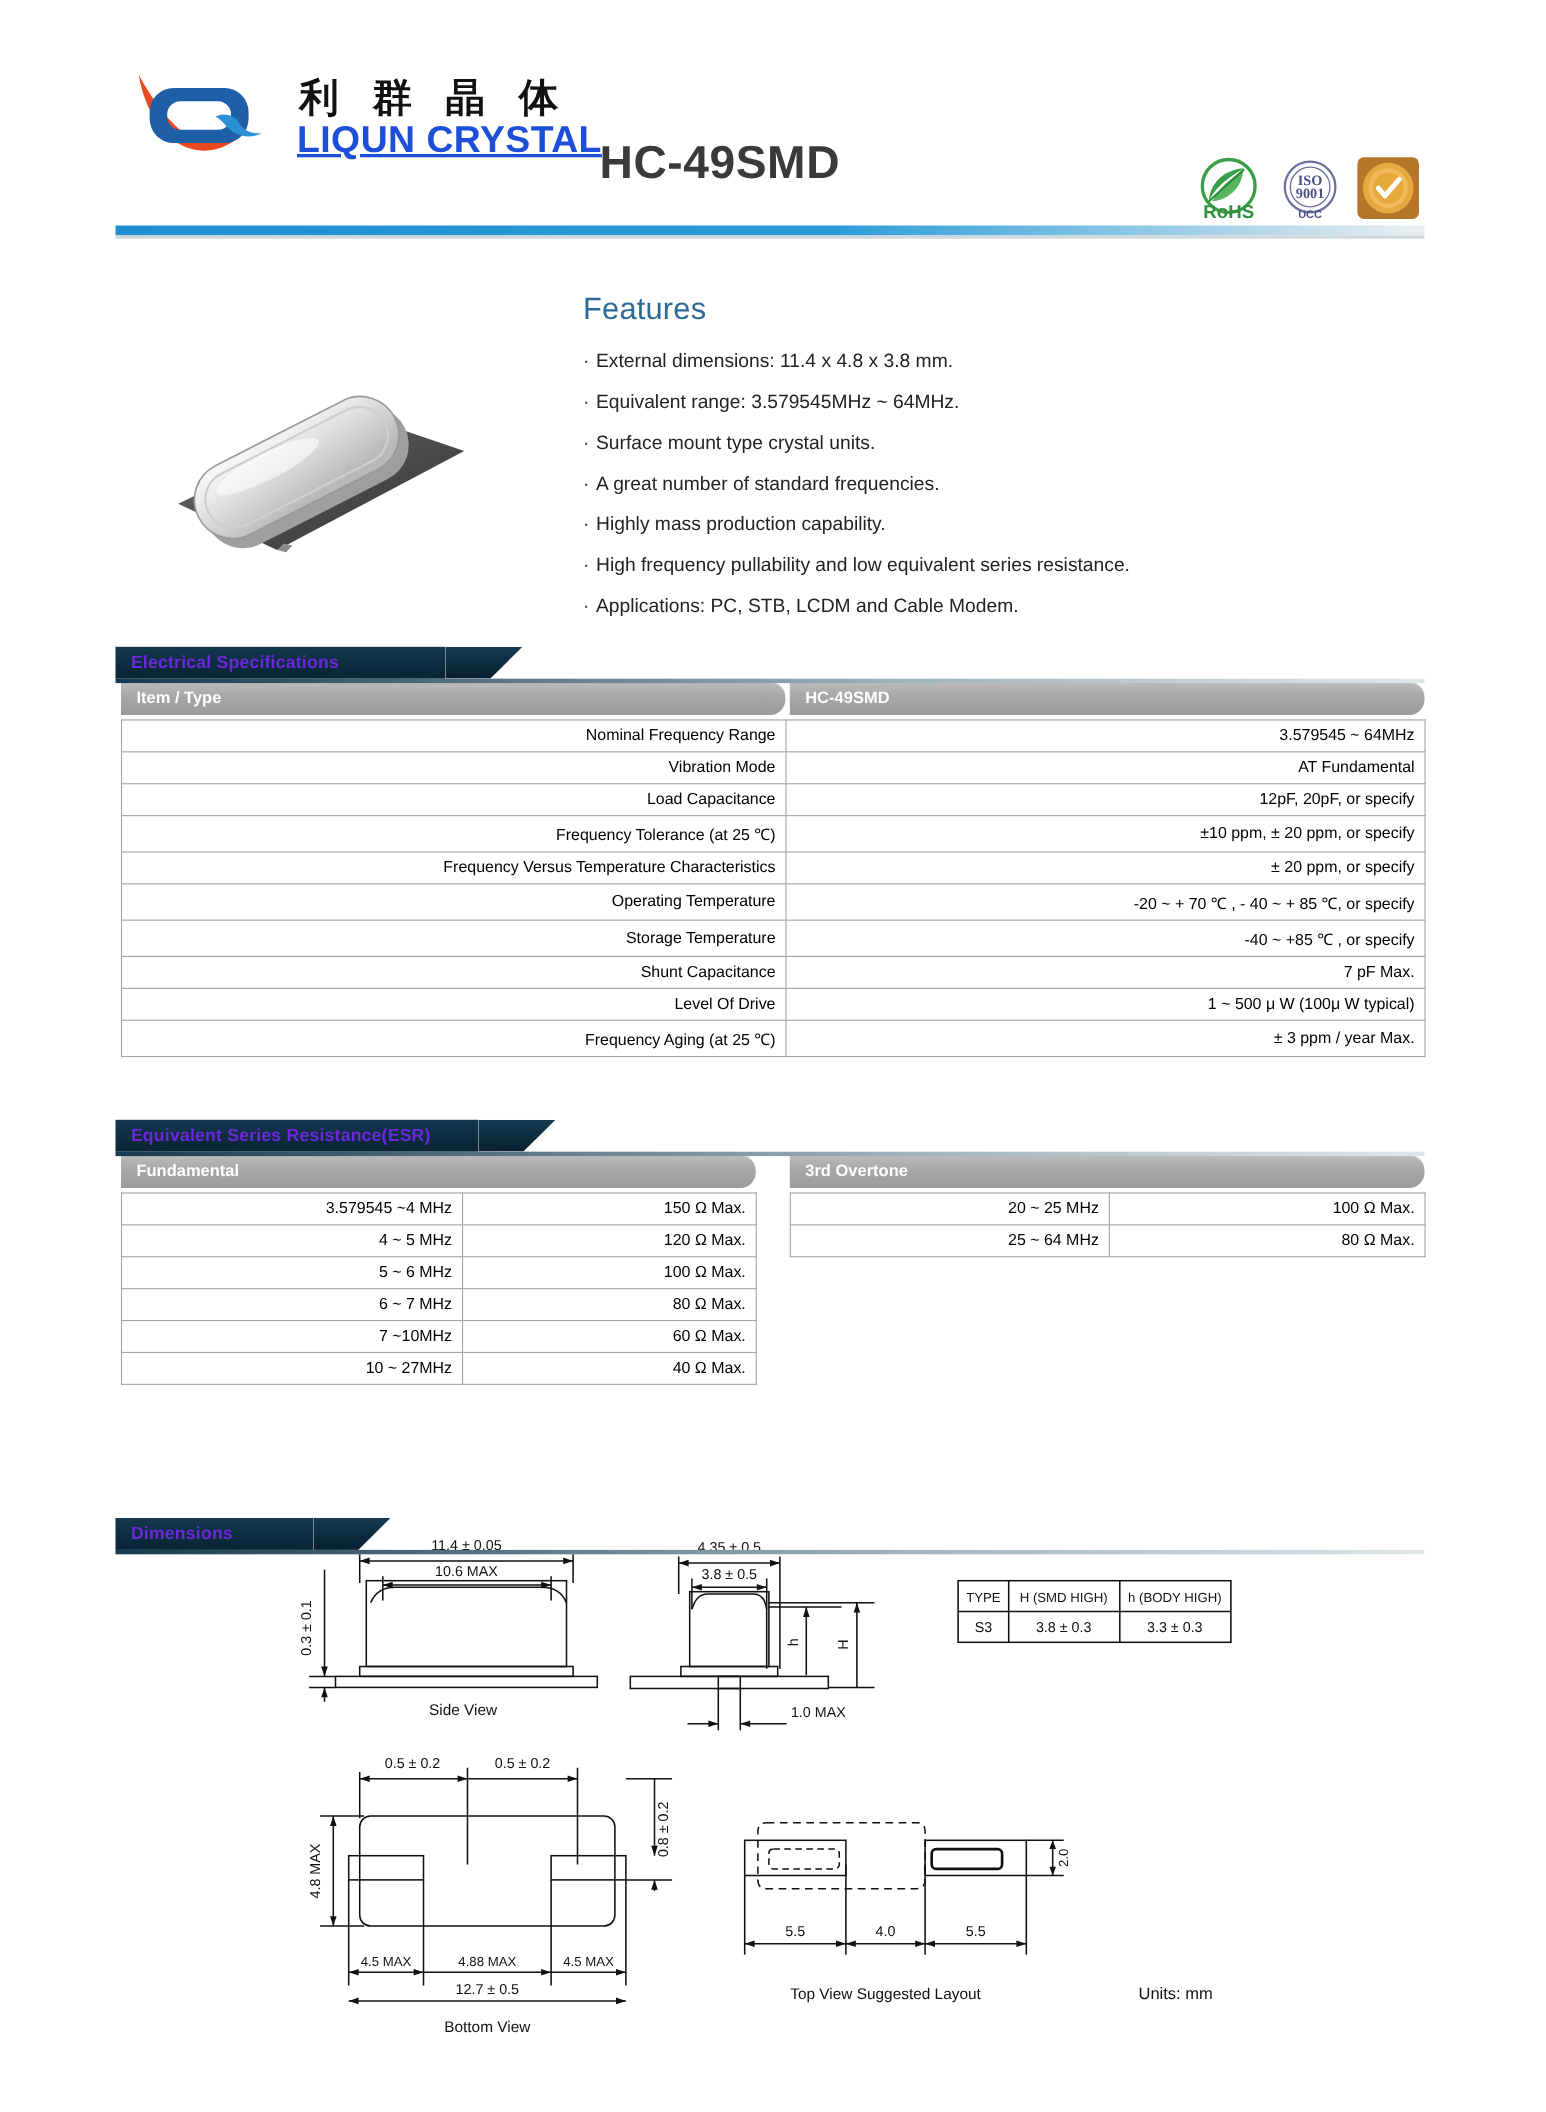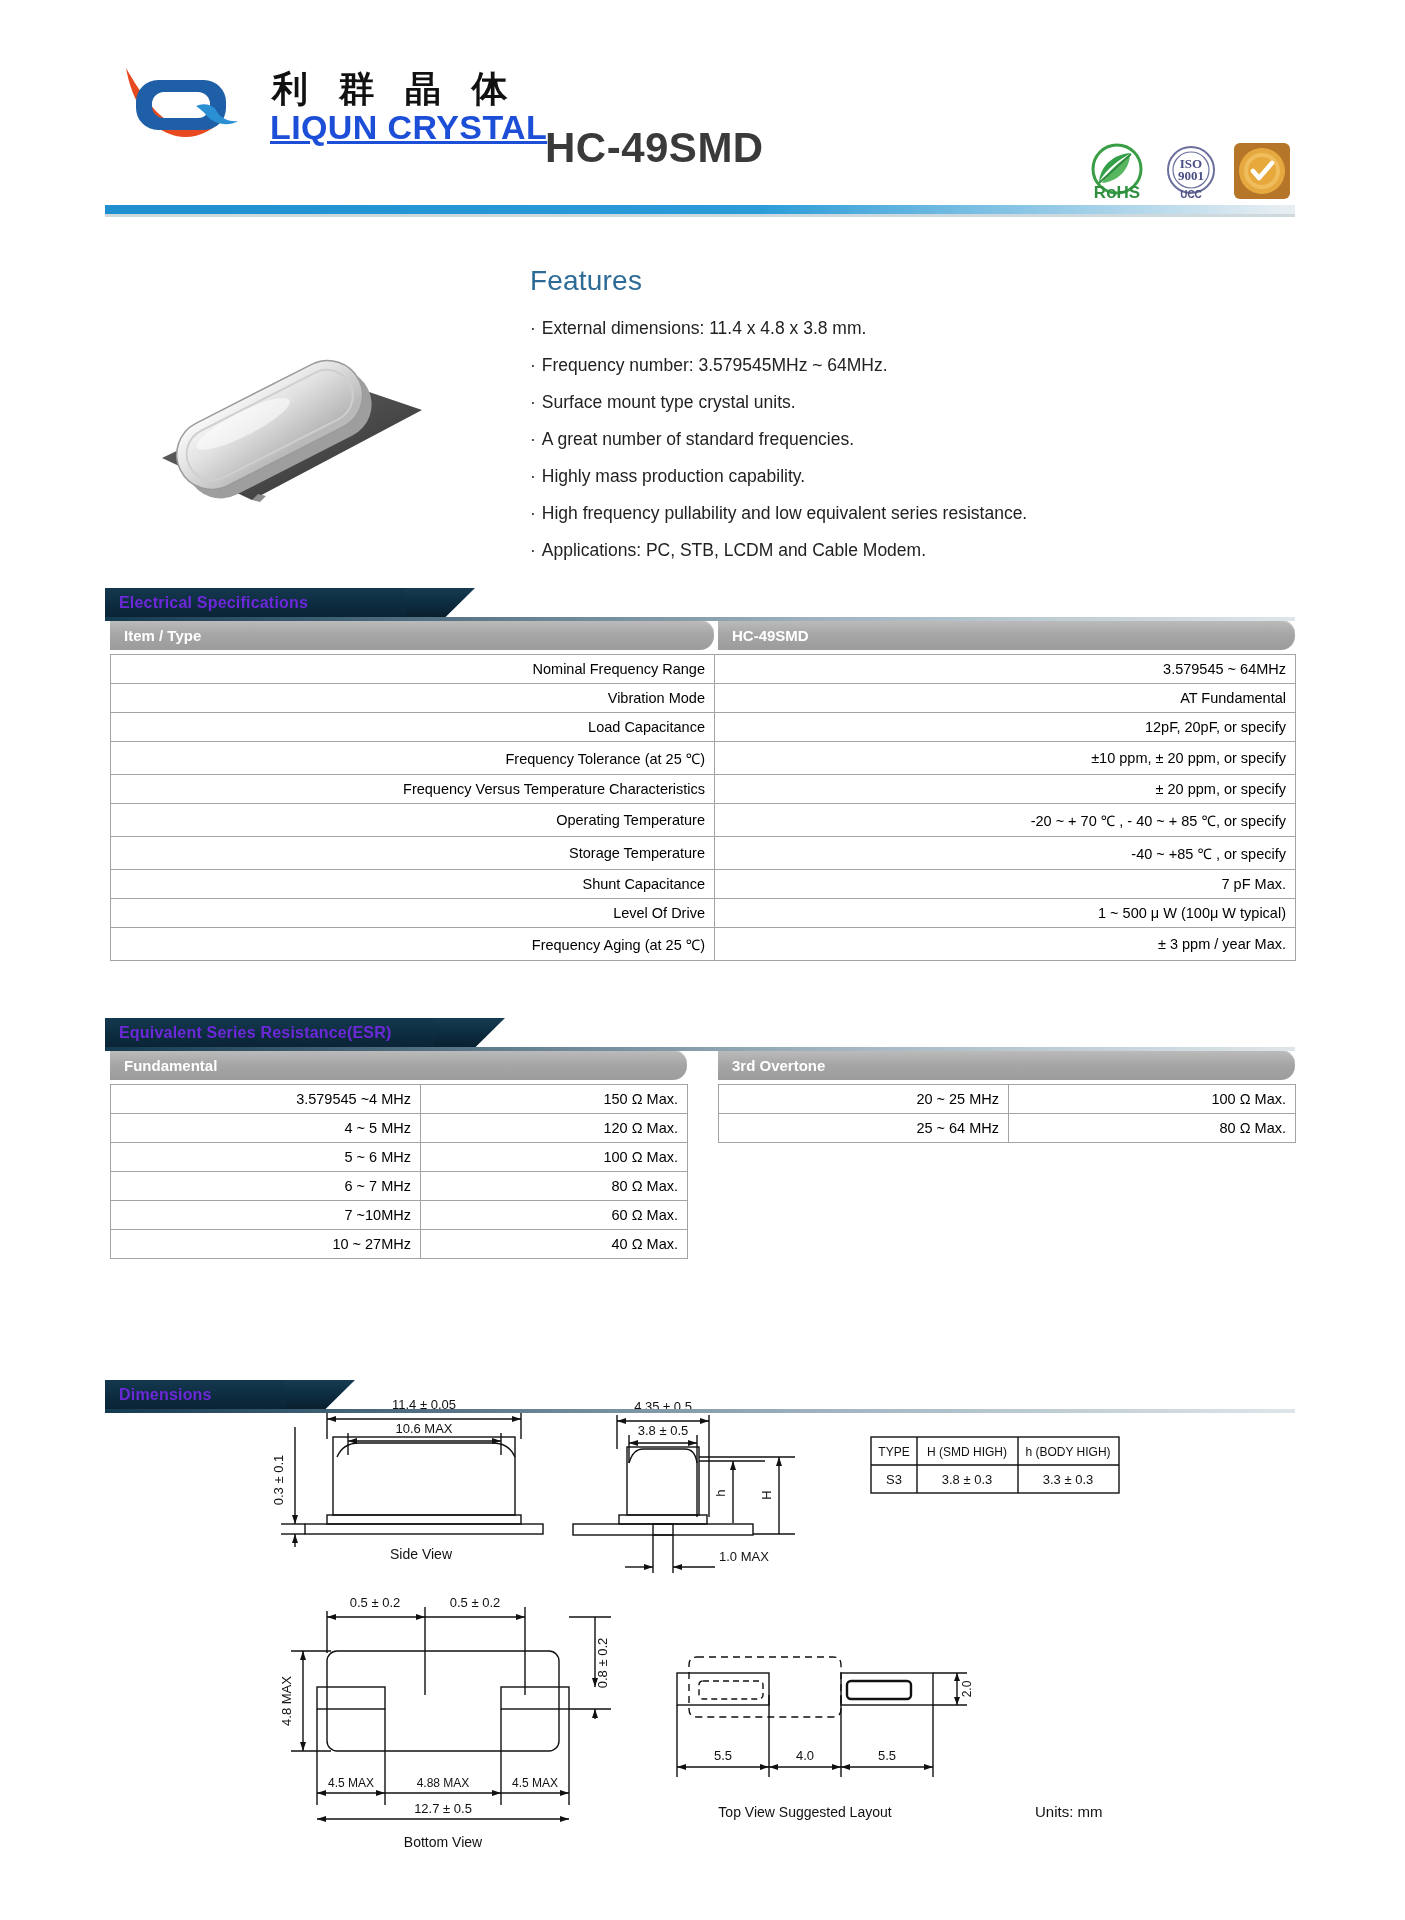--- a/index.html
+++ b/index.html
@@ -179,21 +179,21 @@
       <rect x="18" y="30" width="200" height="70" rx="35" fill="url(#canG)" stroke="#9a9a9a" stroke-width="1.5"></rect>
       <rect x="28" y="39" width="180" height="52" rx="26" fill="none" stroke="#cfcfcf" stroke-width="2"></rect>
       <ellipse cx="95" cy="52" rx="52" ry="12" fill="#ffffff" opacity="0.55"></ellipse>
     </g>
     <polygon points="112,150 120,152 126,146 118,144" fill="#8d8d8d"></polygon>
   </svg>
 
   <div class="features">
     <h2>Features</h2>
     <div class="feat-item"><span class="feat-dot">·</span><span>External  dimensions: 11.4 x 4.8 x 3.8 mm.</span></div>
-    <div class="feat-item"><span class="feat-dot">·</span><span>Frequency  number:  3.579545MHz ~ 64MHz.</span></div>
+    <div class="feat-item"><span class="feat-dot">·</span><span>Equivalent  range:  3.579545MHz ~ 64MHz.</span></div>
     <div class="feat-item"><span class="feat-dot">·</span><span>Surface mount type crystal units.</span></div>
     <div class="feat-item"><span class="feat-dot">·</span><span>A great number of standard frequencies.</span></div>
     <div class="feat-item"><span class="feat-dot">·</span><span>Highly mass production capability.</span></div>
     <div class="feat-item"><span class="feat-dot">·</span><span>High frequency pullability and low equivalent series resistance.</span></div>
     <div class="feat-item"><span class="feat-dot">·</span><span>Applications:  PC, STB, LCDM and Cable Modem.</span></div>
   </div>
 
   <div class="banner" style="left:105px; top:588px; width:1190px;">
     <div class="banner-dark" style="left:0; width:300px;"></div>
     <div class="banner-tail" style="left:300px; width:70px; clip-path: polygon(0 0, 100% 0, 58% 100%, 0 100%);"></div>

